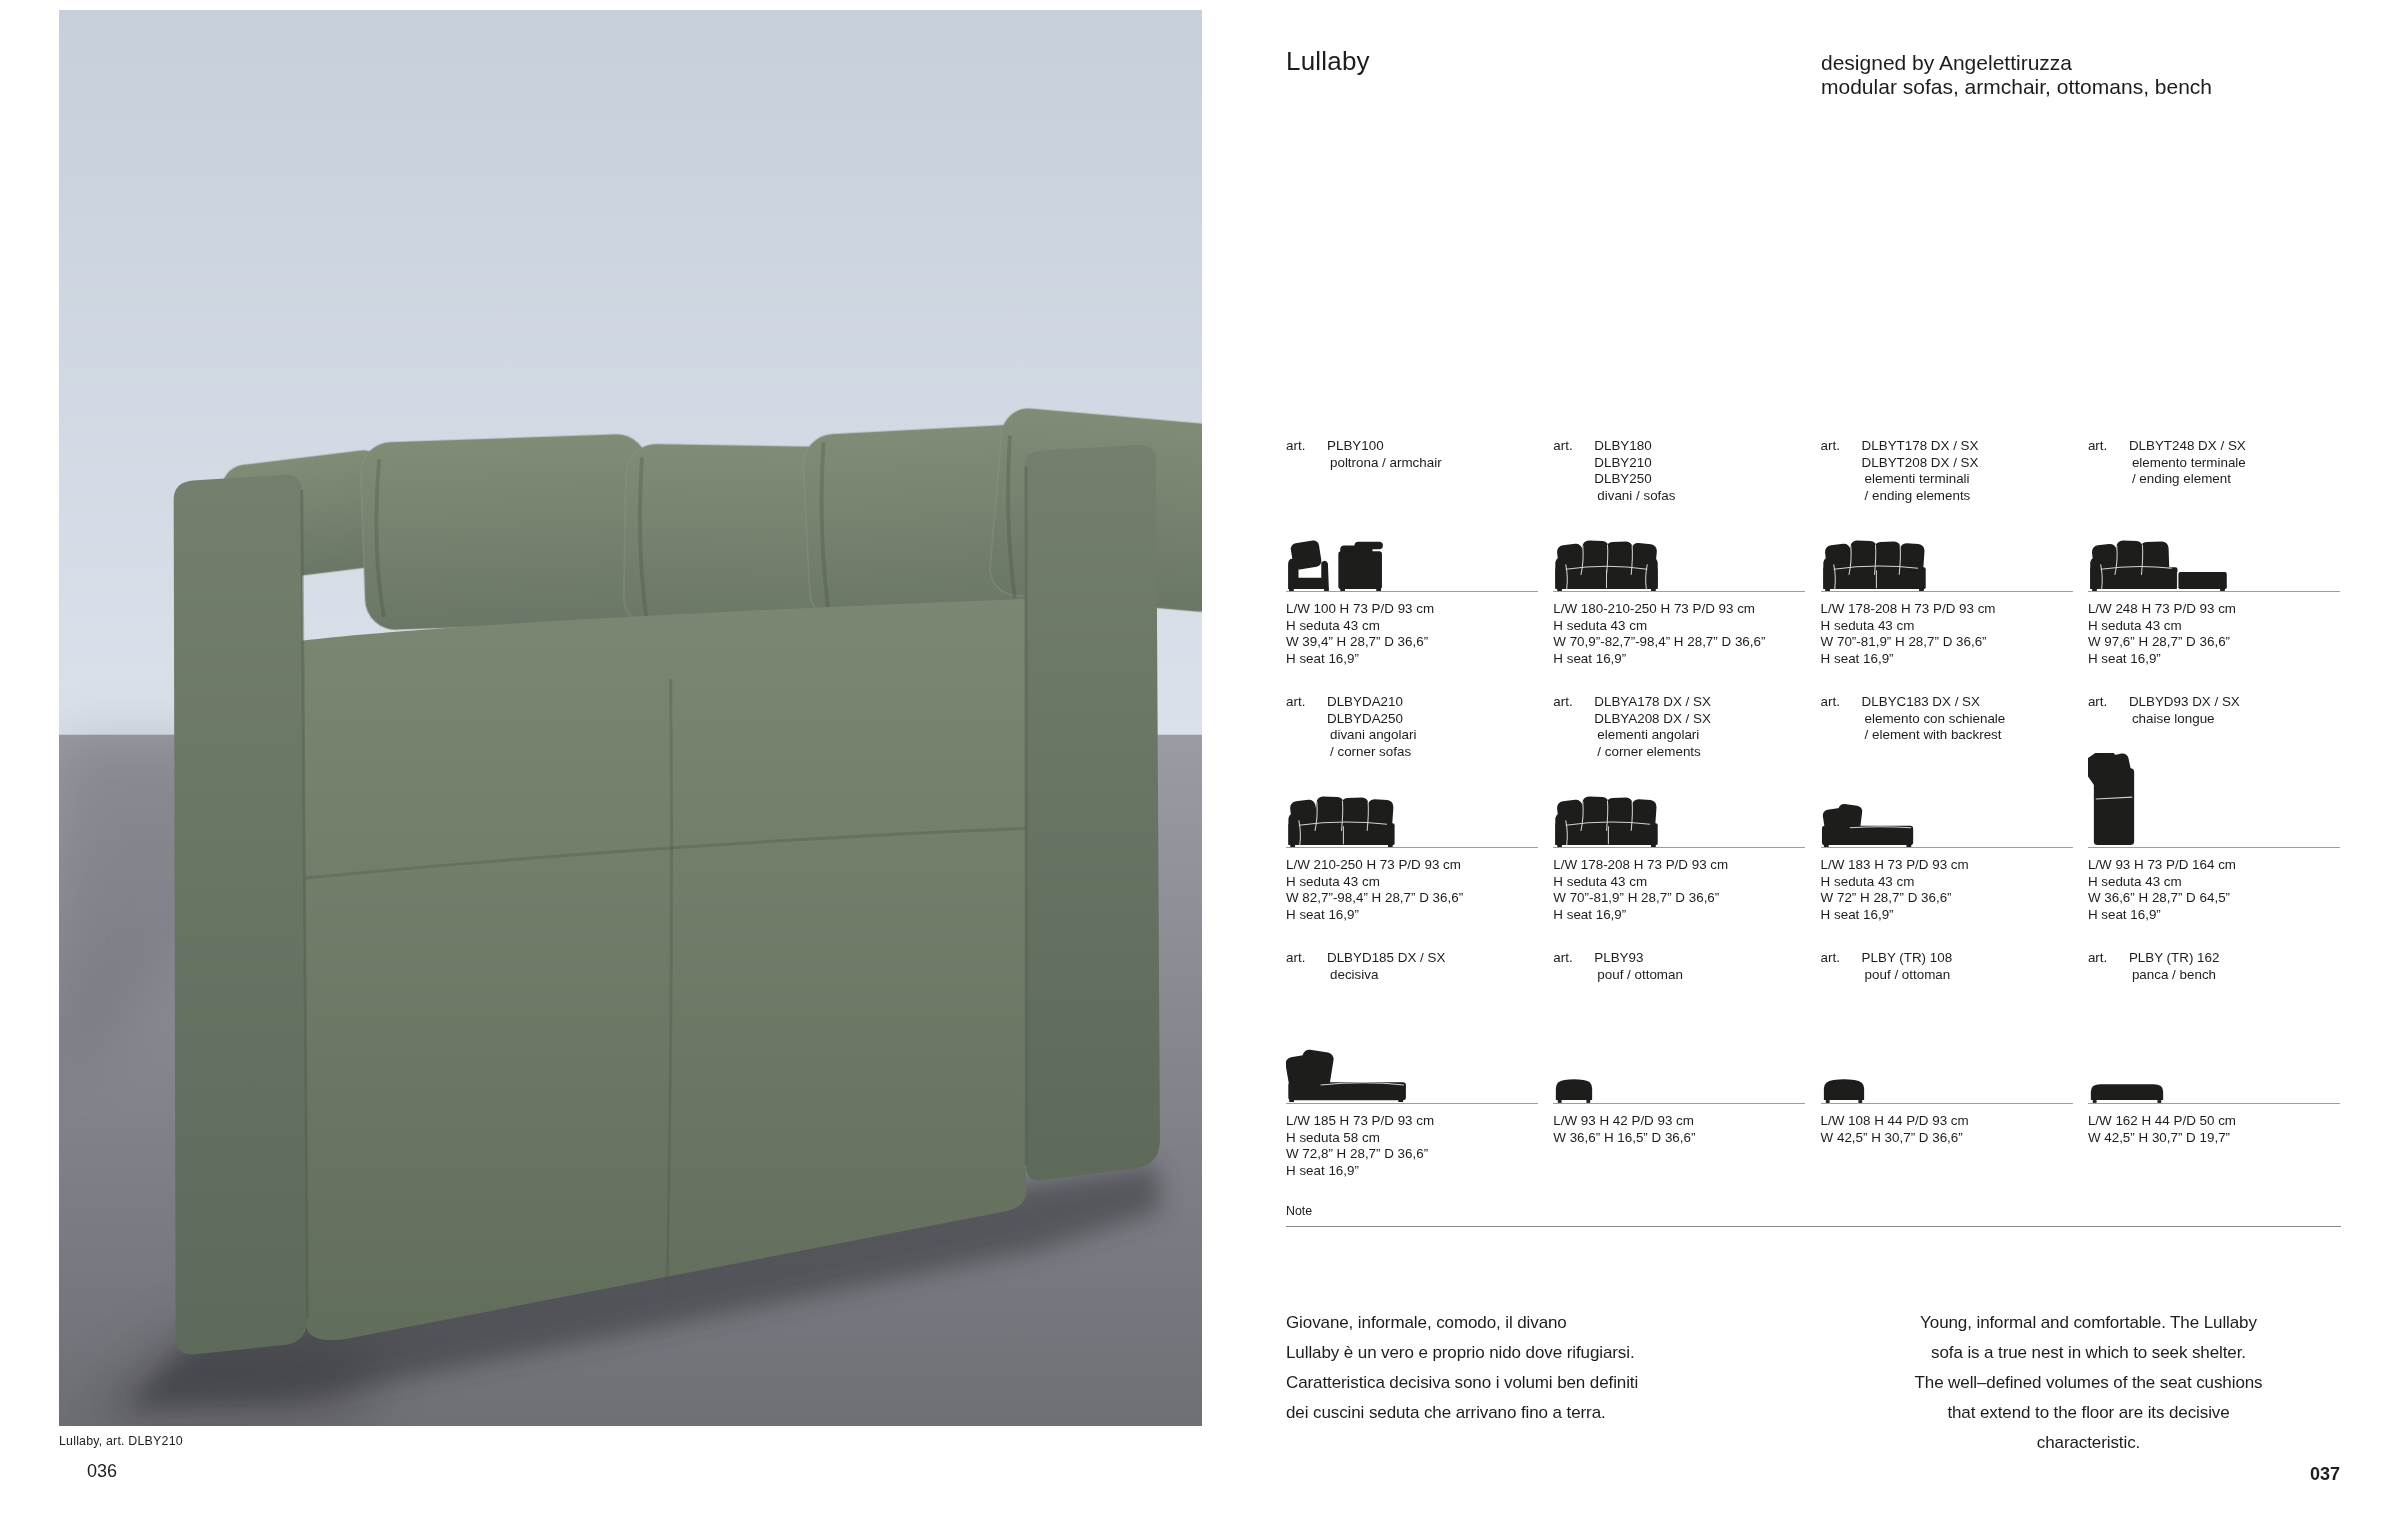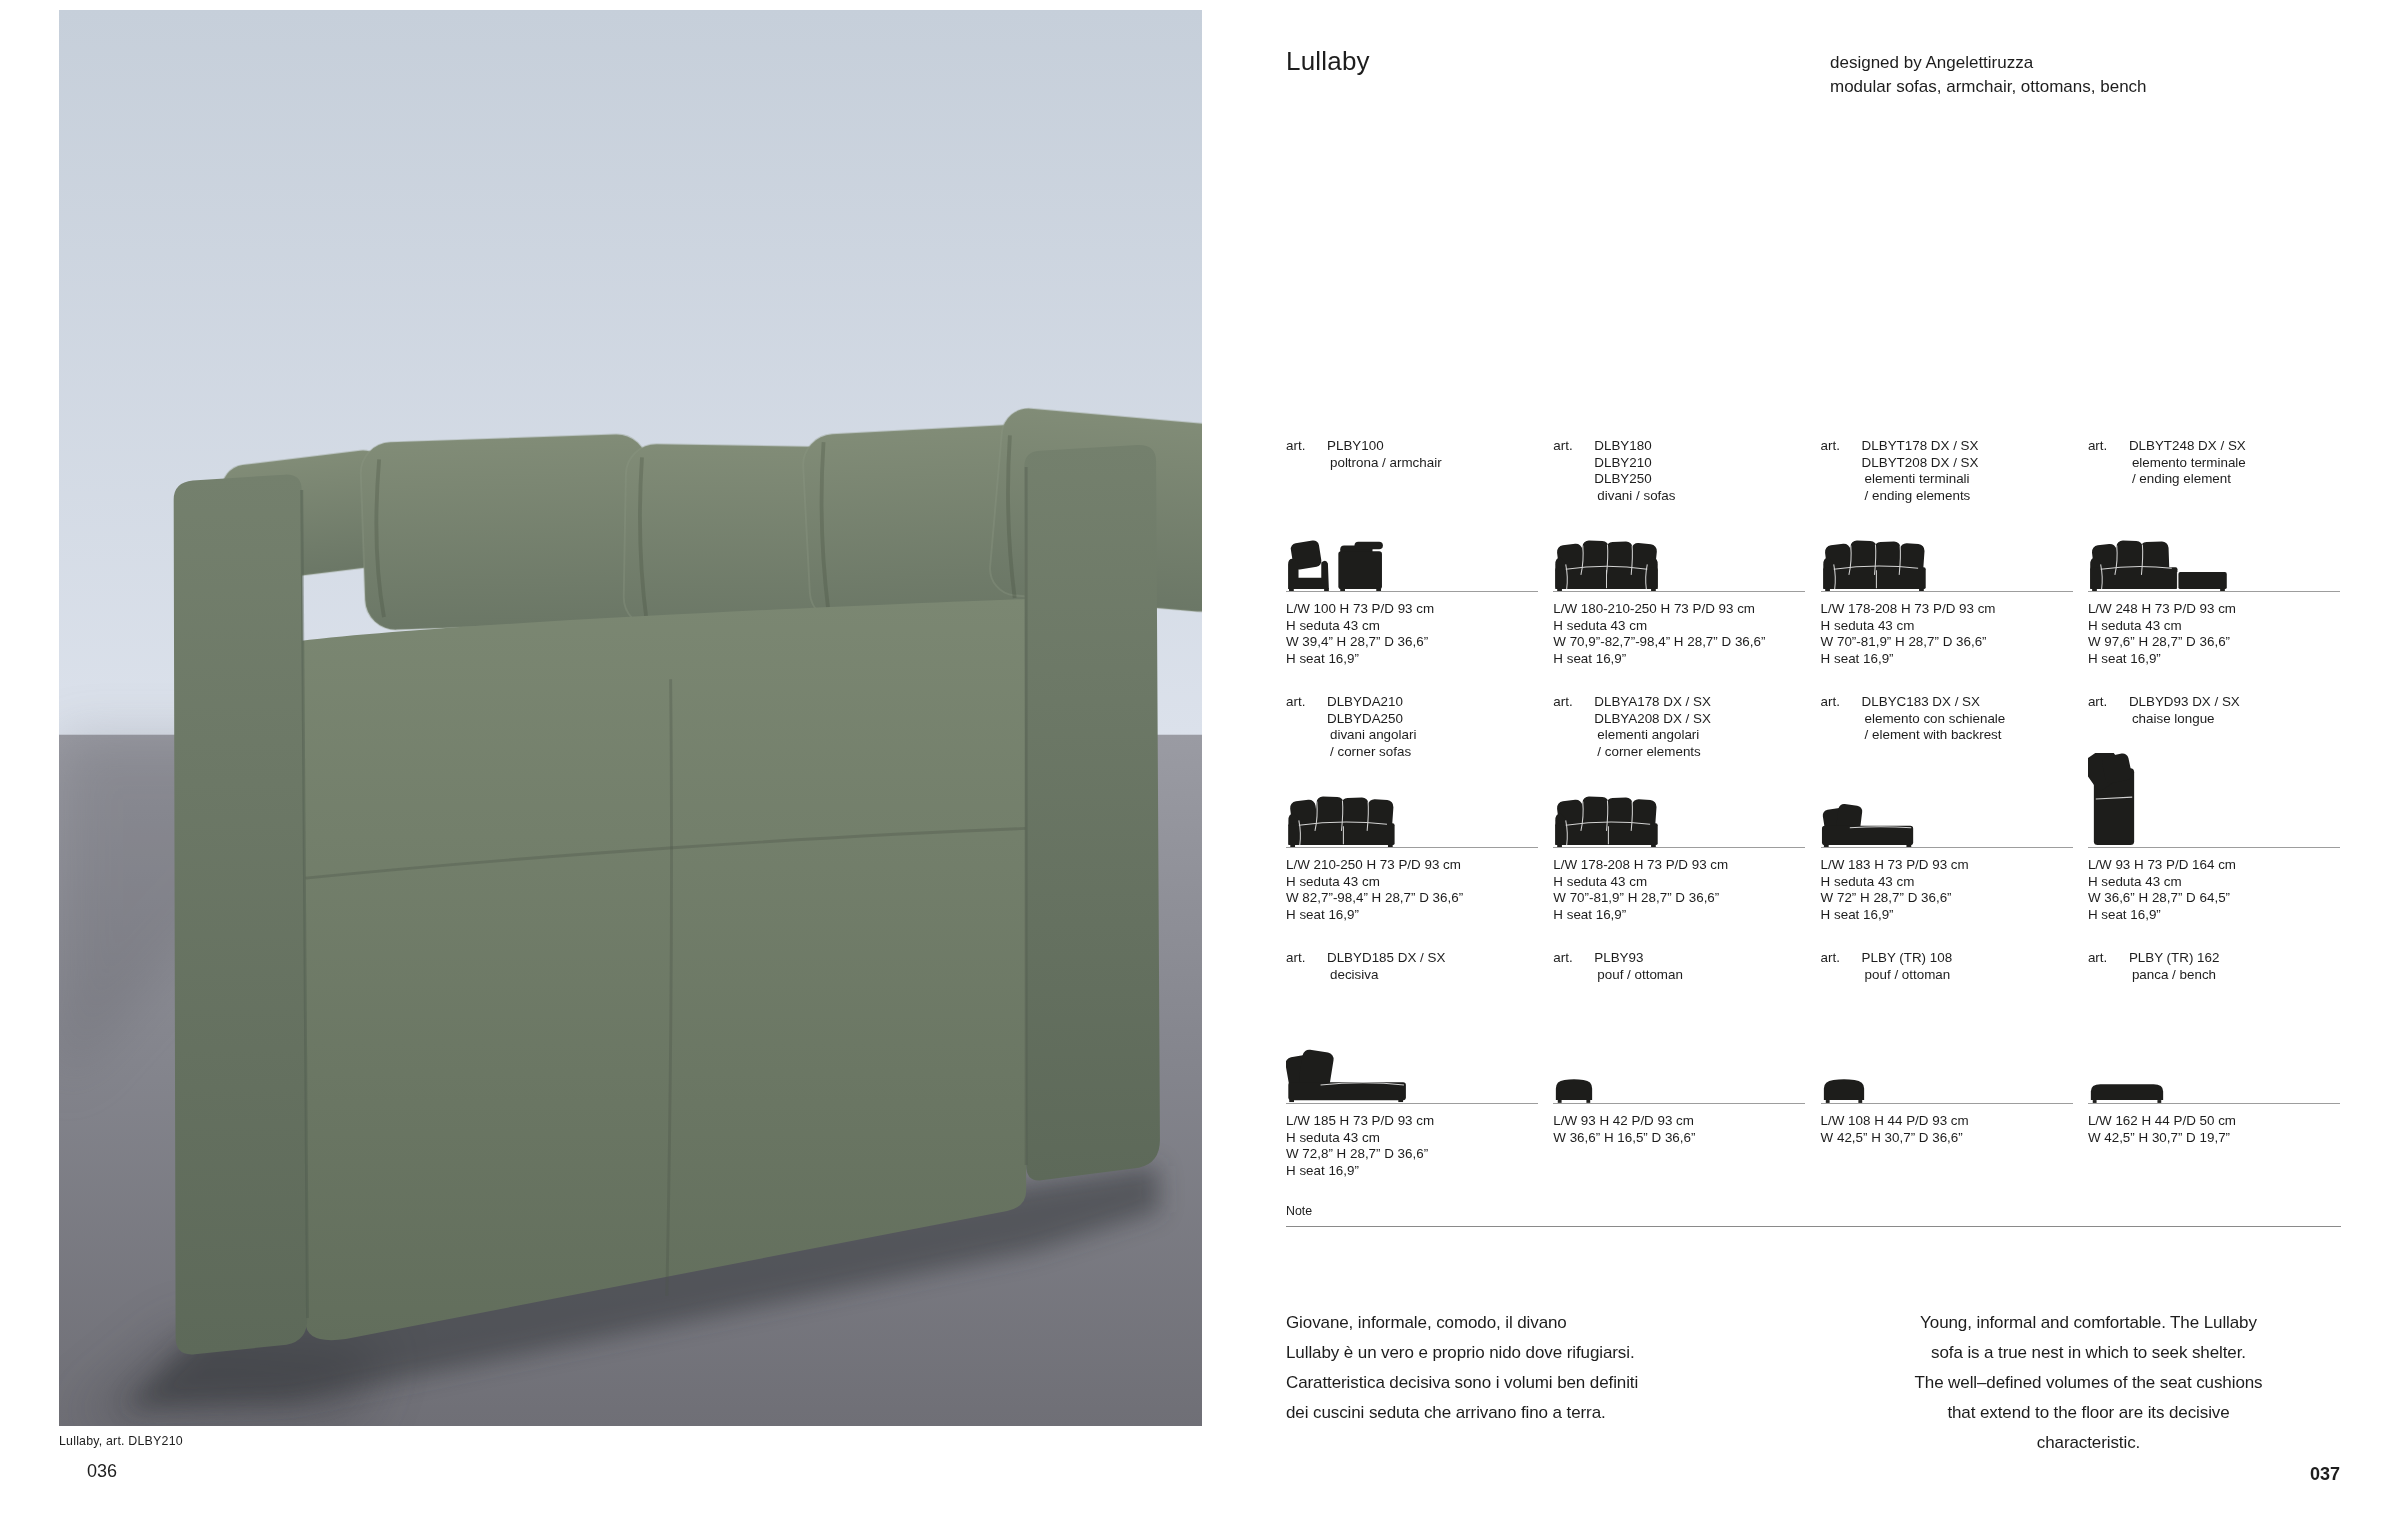--- a/index.html
+++ b/index.html
@@ -9,21 +9,21 @@
   }
   
   .photo{position:absolute;left:59px;top:9.6px;width:1143px;height:1416px;overflow:hidden;}
   .photo svg{display:block;width:100%;height:100%;}
   .photo-caption{position:absolute;left:59px;top:1434px;font-size:12.4px;letter-spacing:0.2px;}
   .pagenum{position:absolute;font-size:18px;}
   .pagenum.left{left:43px;top:1461px;margin-left:44px;}
   .pagenum.right{left:2285px;top:1464px;width:55px;text-align:right;font-weight:bold;}
   
   .title{position:absolute;left:1286px;top:46px;font-size:26px;letter-spacing:0.2px;}
-  .header-right{position:absolute;left:1821px;top:51px;font-size:17px;line-height:24px;white-space:pre-line;margin-left:9px;}
+  .header-right{position:absolute;left:1821px;top:51px;font-size:21px;line-height:24px;white-space:pre-line;}
   .grid{position:absolute;left:1286px;top:438px;width:1055px;display:grid;
         grid-template-columns:repeat(4,252px);column-gap:15.3px;}
   .cell{position:relative;height:256px;font-size:13.4px;line-height:16.7px;}
   .art-row{display:flex;}
   .art-label{width:41px;flex:0 0 41px;}
   .art-numbers{white-space:pre-line;}
   .desc{white-space:pre-line;padding-left:44px;}
   .icon-area{position:absolute;left:0;top:0;height:153px;display:flex;align-items:flex-end;overflow:visible;}
   .icon-area svg{display:block;}
   .rule{position:absolute;left:0;right:0;top:153px;height:0;border-top:1.9px solid #9d9d9d;}
@@ -392,21 +392,21 @@
     <rect x="3" y="54" width="5" height="3"></rect>
               <rect x="118" y="54" width="5" height="3"></rect>
             </g>
     <g fill="none" stroke="#fff" stroke-width="1.1" opacity="0.8">
               <path d="M36 39 C66 36 96 36 124 39"></path>
             </g>
           </svg>
         </div>
         <div class="rule"></div>
         <div class="dims">L/W 185 H 73 P/D 93 cm
-H seduta 43 cm
+H seduta 58 cm
 W 72,8” H 28,7” D 36,6”
 H seat 16,9”</div>
       </div>
       <div class="cell">
         <div class="art-row">
           <span class="art-label">art.</span>
           <span class="art-numbers">PLBY93</span>
         </div>
         <div class="desc">pouf / ottoman</div>
         <div class="icon-area">

